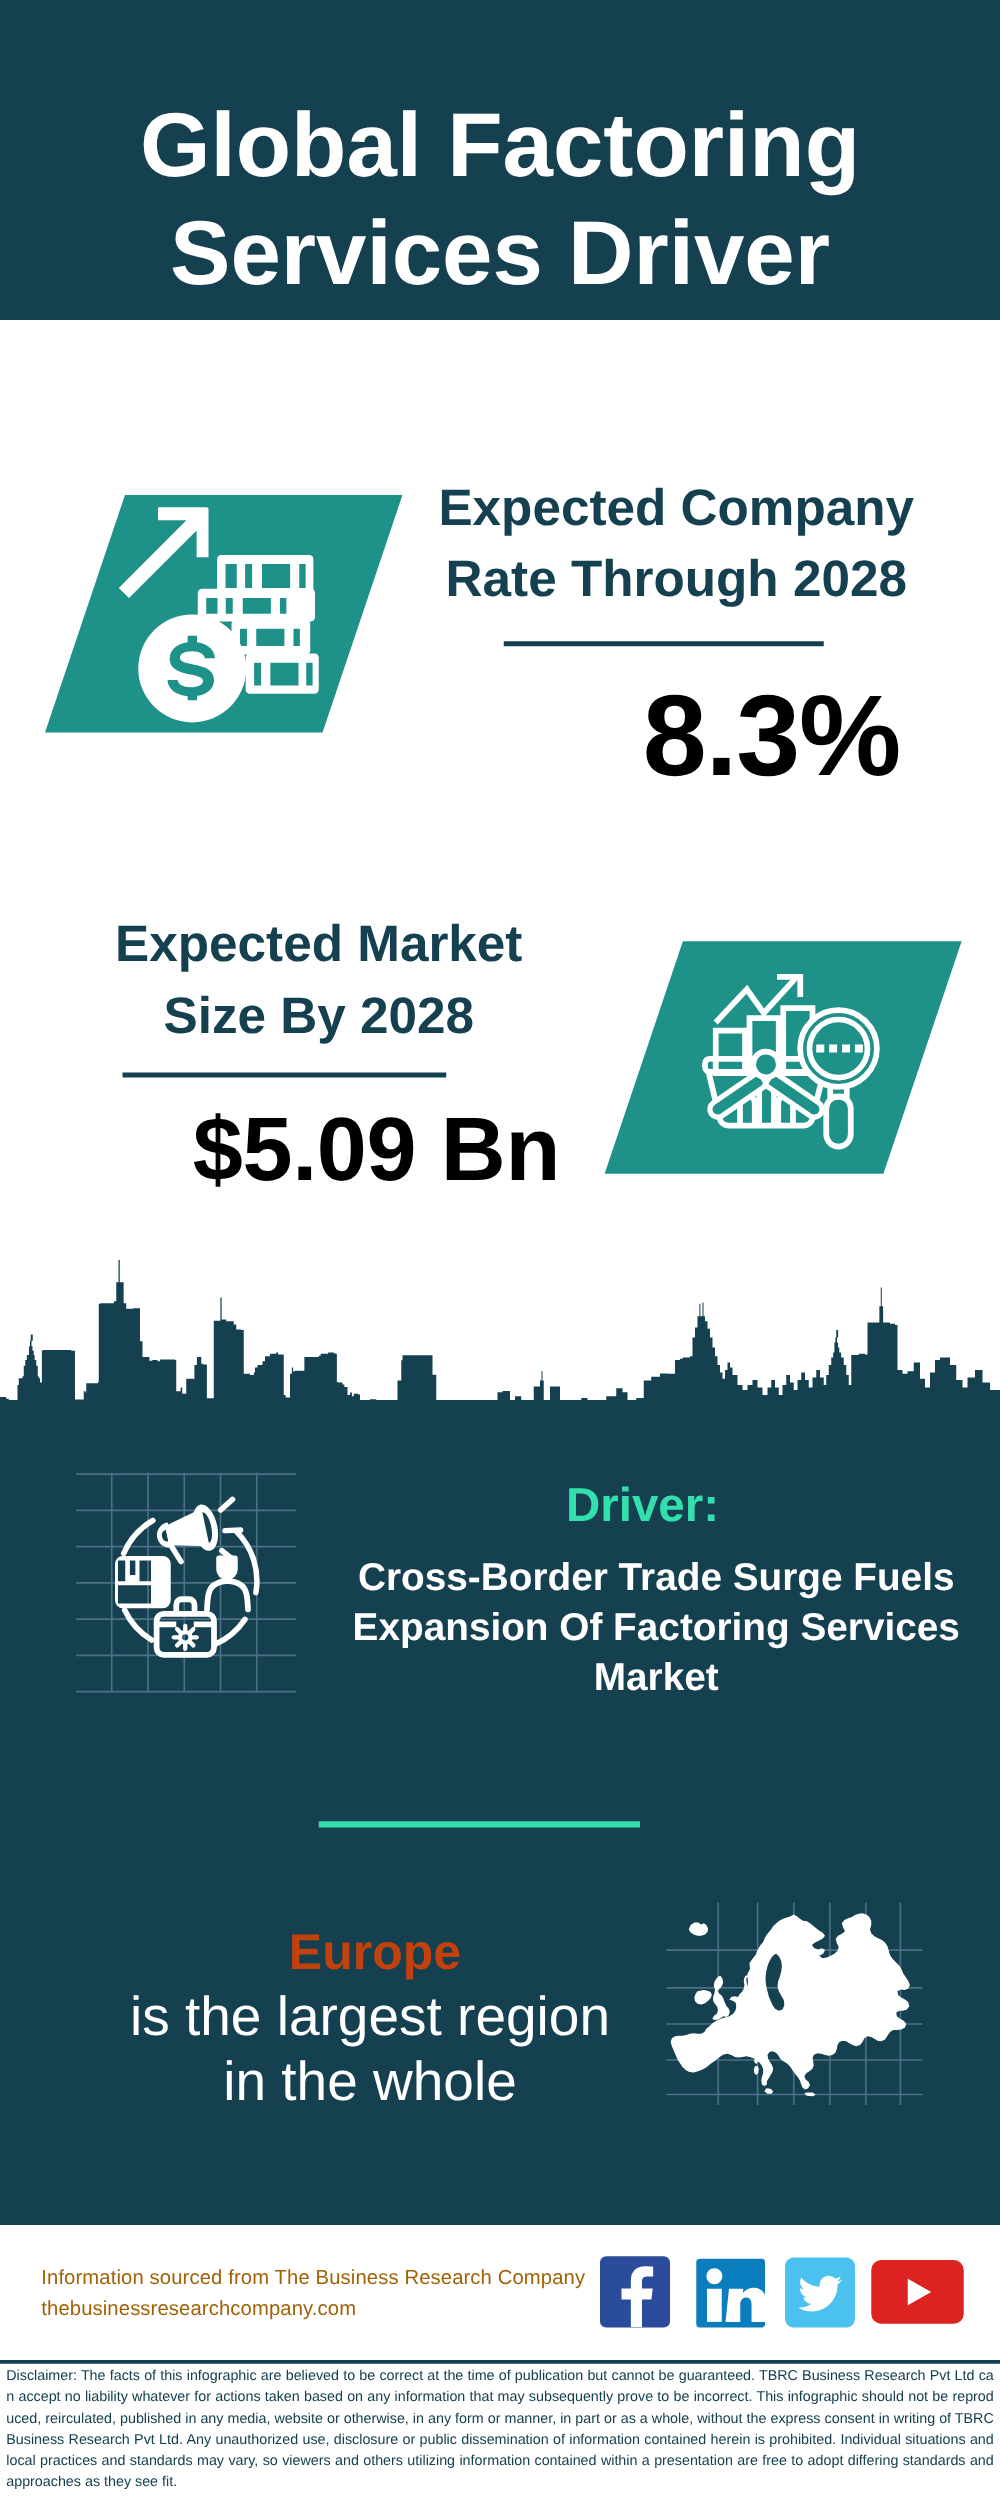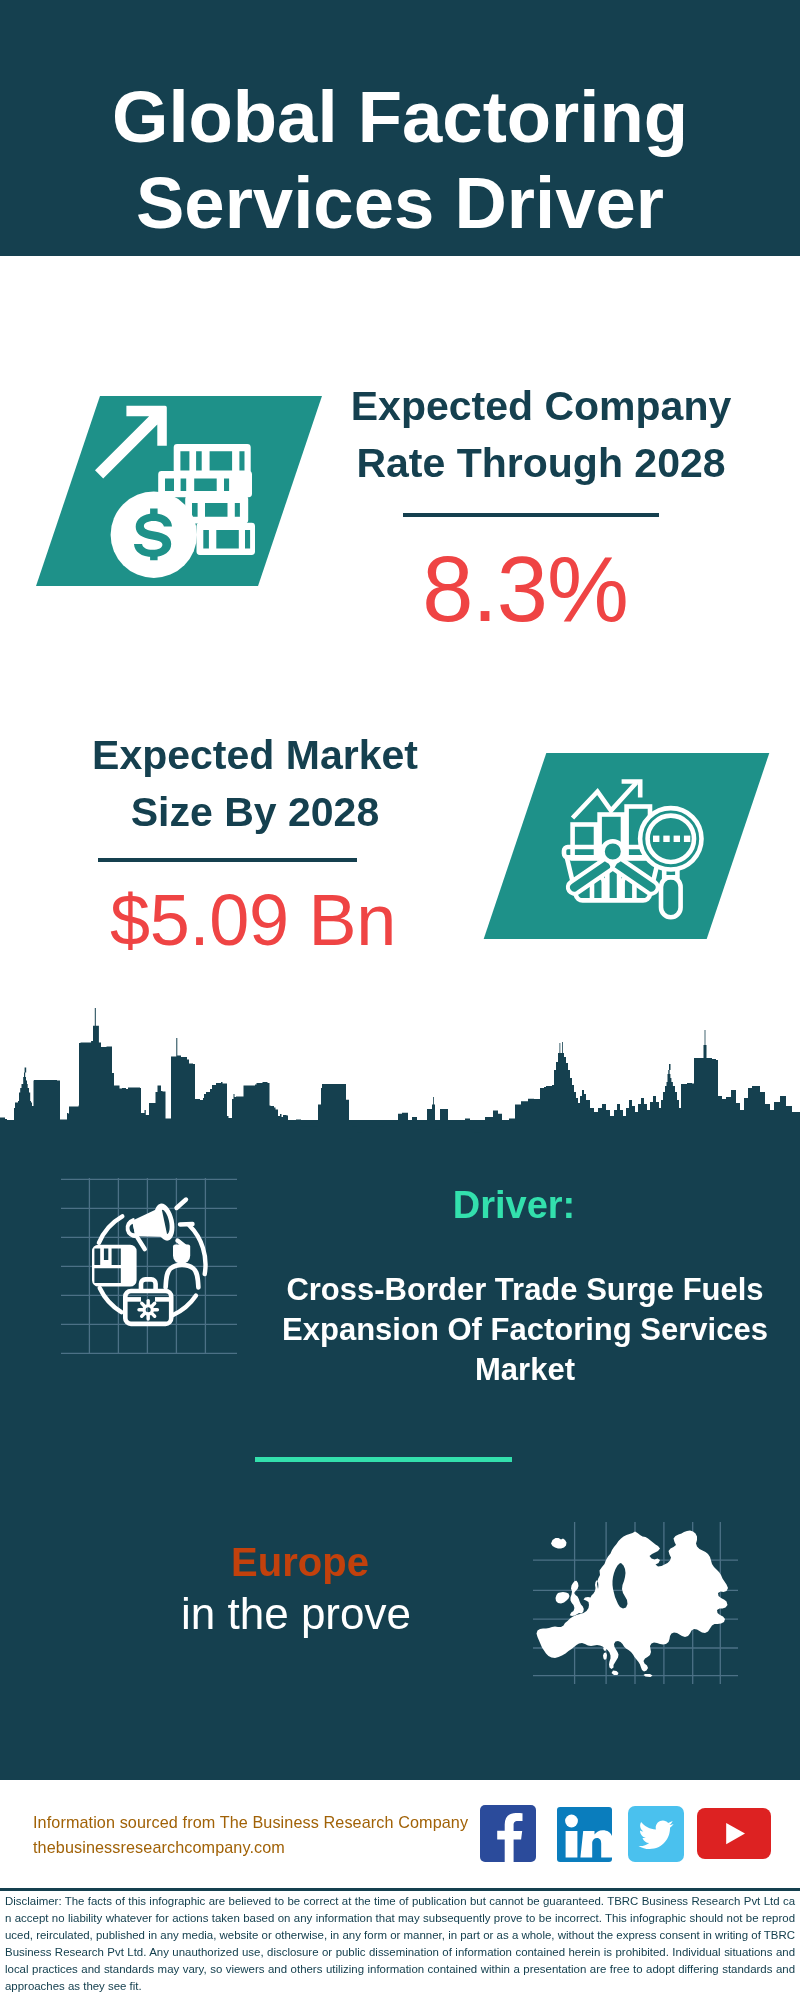--- a/index.html
+++ b/index.html
@@ -11,21 +11,21 @@
   .header{position:absolute;left:0;top:0;width:800px;height:256px;background:#15404f;}
   .header-title{position:absolute;left:0;top:74px;width:800px;text-align:center;color:#fff;
     font-size:72.5px;font-weight:bold;line-height:86px;letter-spacing:0px;}
   .header-title div{white-space:nowrap;}
 
   
   .para{position:absolute;background:#1e9189;transform:skewX(-18.6deg);}
   .para-icon{position:absolute;}
   .stat-label{position:absolute;color:#15404f;font-weight:bold;font-size:41px;line-height:57px;text-align:center;}
   .stat-rule{position:absolute;height:4px;background:#15404f;}
-  .stat-value{position:absolute;color:#ef4444;font-weight:normal;font-size:92px;line-height:92px;text-align:center;letter-spacing:-1px;}
+  .stat-value{position:absolute;color:#000000;font-weight:bold;font-size:92px;line-height:92px;text-align:right;letter-spacing:-1px;}
   .stat-value.v2{font-size:72px;line-height:72px;letter-spacing:-0.3px;}
 
   
   .dark-body{position:absolute;left:0;top:1120px;width:800px;height:660px;background:#15404f;}
   .skyline{position:absolute;left:0;top:1008px;width:800px;height:130px;}
 
   .driver-head{position:absolute;color:#33e0ad;font-weight:bold;font-size:38px;line-height:44px;text-align:center;}
   .driver-text{position:absolute;color:#fff;font-weight:bold;font-size:31px;line-height:40px;text-align:center;}
   .mid-rule{position:absolute;height:5px;background:#33e0ad;}
   .region-name{position:absolute;color:#c2410c;font-weight:bold;font-size:40px;line-height:48px;text-align:center;}
@@ -145,27 +145,28 @@
         </g>
       </g>
     </g>
   </svg>
 
   <svg class="skyline" style="left:0;top:1008px;width:800px;height:132px;" viewBox="0 1008 800 132" preserveAspectRatio="none">
     <path fill="#15404f" d="M0,1145 L0,1117.5 L5.00,1117.5 L5.00,1119.0 L7.00,1119.0 L7.00,1121.0 L9.00,1121.0 L9.00,1122.0 L14.00,1122.0 L14.00,1108.0 L15.00,1108.0 L15.00,1102.5 L18.00,1102.5 L18.00,1101.0 L19.00,1101.0 L19.00,1092.5 L20.20,1092.5 L20.20,1088.0 L21.50,1088.0 L21.50,1084.0 L23.20,1084.0 L23.20,1080.5 L23.20,1080.5 L23.20,1077.0 L24.00,1077.0 L24.00,1077.0 L24.00,1077.0 L24.00,1072.5 L23.00,1072.5 L23.00,1072.5 L24.60,1072.5 L24.60,1067.5 L26.20,1067.5 L26.20,1072.5 L25.20,1072.5 L25.20,1072.5 L25.20,1072.5 L25.20,1077.0 L26.00,1077.0 L26.00,1077.0 L26.00,1077.0 L26.00,1080.5 L27.00,1080.5 L27.00,1084.0 L27.70,1084.0 L27.70,1088.0 L29.00,1088.0 L29.00,1092.5 L30.20,1092.5 L30.20,1101.0 L31.00,1101.0 L31.00,1102.5 L32.00,1102.5 L32.00,1106.0 L33.50,1106.0 L33.50,1080.6 L34.00,1080.6 L34.00,1080.0 L57.00,1080.0 L57.00,1080.5 L60.00,1080.5 L60.00,1119.5 L67.00,1119.5 L67.00,1113.0 L68.50,1113.0 L68.50,1114.0 L69.00,1114.0 L69.00,1106.5 L78.50,1106.5 L78.50,1105.5 L79.00,1105.5 L79.00,1043.0 L80.50,1043.0 L80.50,1042.5 L91.10,1042.5 L91.10,1041.0 L93.00,1041.0 L93.00,1025.8 L94.80,1025.8 L94.80,1025.8 L94.80,1025.8 L94.80,1007.0 L95.80,1007.0 L95.80,1007.0 L95.80,1007.0 L95.80,1025.8 L98.90,1025.8 L98.90,1042.5 L101.00,1042.5 L101.00,1047.0 L106.50,1047.0 L106.50,1046.5 L112.00,1046.5 L112.00,1073.0 L114.00,1073.0 L114.00,1085.5 L119.50,1085.5 L119.50,1088.5 L122.00,1088.5 L122.00,1088.0 L126.00,1088.0 L126.00,1089.0 L128.00,1089.0 L128.00,1087.5 L140.00,1087.5 L140.00,1088.0 L141.00,1088.0 L141.00,1113.0 L144.50,1113.0 L144.50,1110.0 L145.80,1110.0 L145.80,1115.0 L149.00,1115.0 L149.00,1103.0 L155.50,1103.0 L155.50,1092.0 L157.50,1092.0 L157.50,1085.5 L161.00,1085.5 L161.00,1091.0 L162.50,1091.0 L162.50,1091.5 L165.50,1091.5 L165.50,1118.5 L171.00,1118.5 L171.00,1056.5 L176.30,1056.5 L176.30,1056.5 L176.30,1056.5 L176.30,1038.0 L177.30,1038.0 L177.30,1038.0 L177.30,1038.0 L177.30,1055.5 L181.00,1055.5 L181.00,1057.0 L187.00,1057.0 L187.00,1059.5 L189.00,1059.5 L189.00,1063.5 L193.00,1063.5 L193.00,1064.0 L195.00,1064.0 L195.00,1099.0 L200.00,1099.0 L200.00,1100.0 L203.00,1100.0 L203.00,1098.0 L204.00,1098.0 L204.00,1094.0 L206.00,1094.0 L206.00,1092.0 L210.00,1092.0 L210.00,1089.0 L212.00,1089.0 L212.00,1085.0 L216.00,1085.0 L216.00,1083.0 L221.00,1083.0 L221.00,1082.0 L222.50,1082.0 L222.50,1083.5 L227.00,1083.5 L227.00,1116.0 L228.50,1116.0 L228.50,1118.0 L232.00,1118.0 L232.00,1099.0 L233.50,1099.0 L233.50,1094.0 L234.50,1094.0 L234.50,1097.0 L236.00,1097.0 L236.00,1096.5 L243.50,1096.5 L243.50,1085.5 L255.00,1085.5 L255.00,1084.5 L256.50,1084.5 L256.50,1083.0 L262.50,1083.0 L262.50,1082.0 L267.00,1082.0 L267.00,1082.5 L268.00,1082.5 L268.00,1083.0 L269.50,1083.0 L269.50,1105.5 L270.50,1105.5 L270.50,1106.0 L274.00,1106.0 L274.00,1107.5 L275.50,1107.5 L275.50,1109.5 L278.00,1109.5 L278.00,1116.0 L280.00,1116.0 L280.00,1114.0 L281.50,1114.0 L281.50,1117.0 L283.00,1117.0 L283.00,1115.0 L286.50,1115.0 L286.50,1115.5 L288.00,1115.5 L288.00,1123.0 L290.00,1123.0 L290.00,1123.5 L290.00,1123.5 L290.00,1121.6 L296.00,1121.6 L296.00,1119.4 L301.00,1119.4 L301.00,1126.3 L318.00,1126.3 L318.00,1104.4 L321.00,1104.4 L321.00,1088.1 L322.00,1088.1 L322.00,1084.1 L346.00,1084.1 L346.00,1099.7 L349.00,1099.7 L349.00,1138.8 L352.00,1138.8 L352.00,1126.3 L357.00,1126.3 L357.00,1132.5 L362.00,1132.5 L362.00,1131.0 L368.00,1131.0 L368.00,1127.8 L373.00,1127.8 L373.00,1123.1 L377.00,1123.1 L377.00,1126.3 L384.00,1126.3 L384.00,1124.7 L398.00,1124.7 L398.00,1113.8 L402.00,1113.8 L402.00,1112.8 L408.00,1112.8 L408.00,1124.7 L412.00,1124.7 L412.00,1116.9 L417.00,1116.9 L417.00,1129.4 L421.00,1129.4 L421.00,1121.6 L427.00,1121.6 L427.00,1109.1 L432.00,1109.1 L432.00,1104.4 L433.20,1104.4 L433.20,1104.4 L433.20,1104.4 L433.20,1097.0 L434.00,1097.0 L434.00,1097.0 L434.00,1097.0 L434.00,1104.4 L435.00,1104.4 L435.00,1129.4 L440.00,1129.4 L440.00,1109.1 L448.00,1109.1 L448.00,1127.8 L452.00,1127.8 L452.00,1130.9 L459.00,1130.9 L459.00,1123.1 L465.00,1123.1 L465.00,1118.4 L470.00,1118.4 L470.00,1129.4 L474.00,1129.4 L474.00,1132.5 L481.00,1132.5 L481.00,1127.8 L485.00,1127.8 L485.00,1116.9 L493.00,1116.9 L493.00,1110.6 L498.00,1110.6 L498.00,1113.8 L502.00,1113.8 L502.00,1123.1 L509.00,1123.1 L509.00,1118.4 L515.00,1118.4 L515.00,1104.4 L521.00,1104.4 L521.00,1101.3 L528.00,1101.3 L528.00,1098.8 L534.00,1098.8 L534.00,1099.0 L540.00,1099.0 L540.00,1088.0 L544.00,1088.0 L544.00,1087.0 L546.00,1087.0 L546.00,1086.0 L552.00,1086.0 L552.00,1085.0 L554.00,1085.0 L554.00,1070.0 L556.00,1070.0 L556.00,1062.0 L558.00,1062.0 L558.00,1053.0 L559.50,1053.0 L559.50,1053.0 L559.50,1053.0 L559.50,1043.0 L560.30,1043.0 L560.30,1043.0 L560.30,1043.0 L560.30,1053.0 L562.00,1053.0 L562.00,1053.0 L562.00,1053.0 L562.00,1042.0 L562.80,1042.0 L562.80,1042.0 L562.80,1042.0 L562.80,1053.0 L564.00,1053.0 L564.00,1057.0 L566.00,1057.0 L566.00,1063.0 L568.00,1063.0 L568.00,1070.0 L570.00,1070.0 L570.00,1078.0 L572.00,1078.0 L572.00,1085.0 L574.00,1085.0 L574.00,1092.0 L576.00,1092.0 L576.00,1098.0 L578.00,1098.0 L578.00,1103.0 L580.00,1103.0 L580.00,1096.0 L582.00,1096.0 L582.00,1090.0 L584.00,1090.0 L584.00,1094.0 L586.00,1094.0 L586.00,1100.0 L590.00,1100.0 L590.00,1108.0 L594.00,1108.0 L594.00,1112.0 L598.00,1112.0 L598.00,1108.0 L602.00,1108.0 L602.00,1104.0 L606.00,1104.0 L606.00,1110.0 L610.00,1110.0 L610.00,1116.0 L614.00,1116.0 L614.00,1110.0 L617.00,1110.0 L617.00,1104.0 L620.00,1104.0 L620.00,1110.0 L623.00,1110.0 L623.00,1116.0 L626.00,1116.0 L626.00,1108.0 L629.00,1108.0 L629.00,1100.0 L632.00,1100.0 L632.00,1106.0 L635.00,1106.0 L635.00,1112.0 L638.00,1112.0 L638.00,1104.0 L641.00,1104.0 L641.00,1098.0 L644.00,1098.0 L644.00,1104.0 L647.00,1104.0 L647.00,1110.0 L650.00,1110.0 L650.00,1102.0 L653.00,1102.0 L653.00,1096.0 L656.00,1096.0 L656.00,1102.0 L659.00,1102.0 L659.00,1108.0 L661.00,1108.0 L661.00,1100.0 L663.00,1100.0 L663.00,1092.0 L665.00,1092.0 L665.00,1086.0 L666.50,1086.0 L666.50,1082.0 L667.50,1082.0 L667.50,1078.0 L667.50,1078.0 L667.50,1074.0 L668.30,1074.0 L668.30,1074.0 L668.30,1074.0 L668.30,1070.0 L667.50,1070.0 L667.50,1070.0 L669.00,1070.0 L669.00,1064.0 L670.50,1064.0 L670.50,1070.0 L669.60,1070.0 L669.60,1070.0 L669.60,1070.0 L669.60,1074.0 L670.40,1074.0 L670.40,1074.0 L670.40,1074.0 L670.40,1078.0 L671.40,1078.0 L671.40,1082.0 L672.90,1082.0 L672.90,1086.0 L675.00,1086.0 L675.00,1092.0 L677.00,1092.0 L677.00,1100.0 L679.00,1100.0 L679.00,1108.0 L681.00,1108.0 L681.00,1084.0 L687.00,1084.0 L687.00,1083.0 L692.00,1083.0 L692.00,1083.5 L694.00,1083.5 L694.00,1058.0 L700.00,1058.0 L700.00,1058.0 L702.00,1058.0 L702.00,1058.0 L703.50,1058.0 L703.50,1045.0 L704.60,1045.0 L704.60,1045.0 L704.60,1045.0 L704.60,1030.0 L705.40,1030.0 L705.40,1030.0 L705.40,1030.0 L705.40,1045.0 L706.50,1045.0 L706.50,1045.0 L706.50,1045.0 L706.50,1058.0 L712.00,1058.0 L712.00,1059.0 L716.00,1059.0 L716.00,1060.0 L718.00,1060.0 L718.00,1096.0 L722.00,1096.0 L722.00,1099.0 L726.00,1099.0 L726.00,1097.0 L731.00,1097.0 L731.00,1090.0 L736.00,1090.0 L736.00,1103.0 L740.00,1103.0 L740.00,1110.0 L744.00,1110.0 L744.00,1098.0 L748.00,1098.0 L748.00,1088.0 L752.00,1088.0 L752.00,1086.0 L760.00,1086.0 L760.00,1092.0 L765.00,1092.0 L765.00,1104.0 L770.00,1104.0 L770.00,1110.0 L774.00,1110.0 L774.00,1102.0 L780.00,1102.0 L780.00,1096.0 L786.00,1096.0 L786.00,1106.0 L792.00,1106.0 L792.00,1112.0 L800.00,1112.0 L800.00,1112.0 L800,1112.0 L800,1145 Z"></path>
   </svg>
 
   <div class="driver-head" style="left:314px;top:1183px;width:400px;">Driver:</div>
-  <div class="driver-text" style="left:273px;top:1242px;width:504px;margin-top:28px;">Cross-Border Trade Surge Fuels Expansion Of Factoring Services Market</div>
+  <div class="driver-text" style="left:273px;top:1242px;width:504px;">Cross-Border Trade Surge Fuels Expansion Of Factoring Services Market</div>
 
   <div class="mid-rule" style="left:255px;top:1457px;width:257px;"></div>
 
   <div class="region-name" style="left:100px;top:1538px;width:400px;">Europe</div>
   <div class="region-sub" style="left:56px;top:1588px;width:480px;">
-    <div>in the prove</div>
+    <div>is the largest region</div>
+    <div>in the whole</div>
   </div>
 
   <svg class="europe-map" style="position:absolute;left:530px;top:1520px;width:210px;height:165px;" viewBox="530 1520 210 165">
     <g stroke="#4c7186" stroke-width="1.3">
       <line x1="574.6" y1="1522" x2="574.6" y2="1684"></line>
       <line x1="606.1" y1="1522" x2="606.1" y2="1684"></line>
       <line x1="635.0" y1="1522" x2="635.0" y2="1684"></line>
       <line x1="663.9" y1="1522" x2="663.9" y2="1684"></line>
       <line x1="692.7" y1="1522" x2="692.7" y2="1684"></line>
       <line x1="720.3" y1="1522" x2="720.3" y2="1684"></line>

